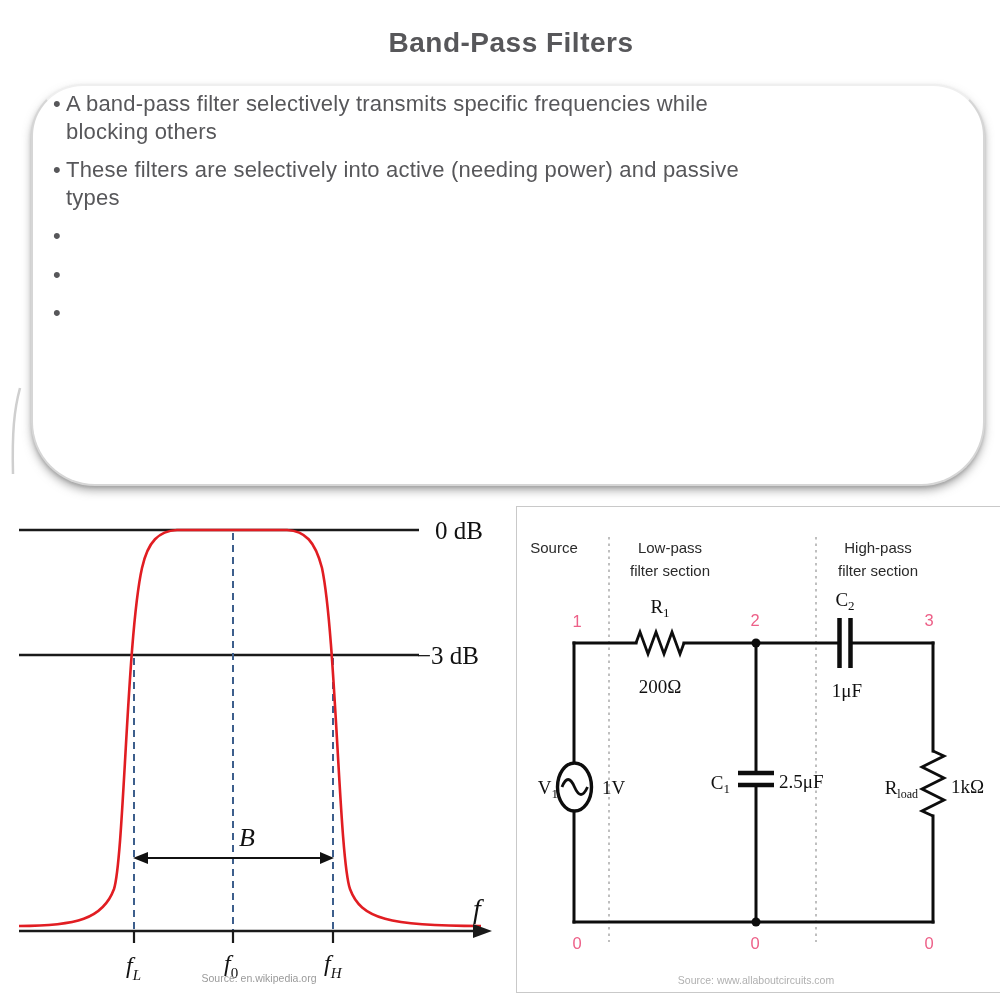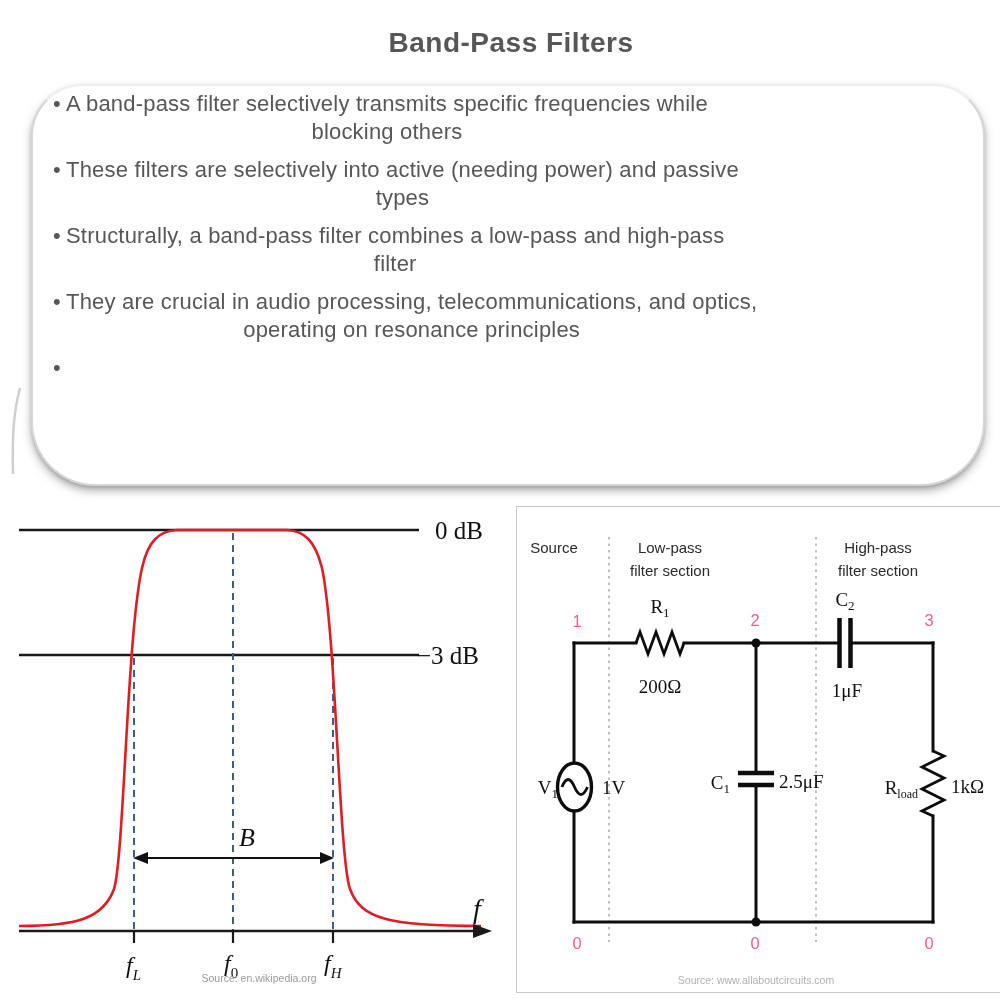--- a/index.html
+++ b/index.html
@@ -9,21 +9,21 @@
          font-size:28px;font-weight:700;color:#57575a;letter-spacing:.5px;margin:0;}
   .card{position:absolute;left:20px;top:84px;width:954px;height:402px;background:#fff;
         border:2px solid #d6d6d6;border-top-color:#efefef;
         border-radius:52px 52px 64px 64px;
         box-shadow:0 5px 9px rgba(105,105,105,.5), 0 2px 3px rgba(140,140,140,.35);
         box-sizing:border-box;padding:4px 26px 0 20px;}
   .card ul{list-style:none;margin:0;padding:0;}
   .card li{display:flex;align-items:flex-start;margin-bottom:11px;
            font-size:22px;line-height:27.5px;color:#57575a;letter-spacing:.2px;}
   .card .dot{width:13px;flex:0 0 13px;text-align:left;}
-  .card .btext{white-space:pre;text-align:center;}
+  .card .btext{white-space:pre;}
   .edge-frag{position:absolute;left:0;top:385px;}
   .graph{position:absolute;left:0;top:505px;}
   .circuit{position:absolute;left:505px;top:505px;}
   .ser{font-family:"Liberation Serif",serif;}
   .it{font-style:italic;}
   svg text{user-select:none;}
 </style>
 </head>
 <body>
 
@@ -38,27 +38,23 @@
         <span class="btext">A band-pass filter selectively transmits specific frequencies while
 blocking others</span>
       </li>
       <li>
         <span class="dot">•</span>
         <span class="btext">These filters are selectively into active (needing power) and passive
 types</span>
       </li>
       <li>
         <span class="dot">•</span>
-        <span class="btext">Structurally, a band-pass filter combines a low-pass and high-pass
-filter</span>
       </li>
       <li>
         <span class="dot">•</span>
-        <span class="btext">They are crucial in audio processing, telecommunications, and optics,
-operating on resonance principles</span>
       </li>
       <li>
         <span class="dot">•</span>
       </li>
     </ul>
   </div>
 
   <svg class="edge-frag" width="12" height="92">
     <path d="M 9 3 C 3 25 1 48 2 89" fill="none" stroke="#cfcfcf" stroke-width="2.5"></path>
   </svg>

